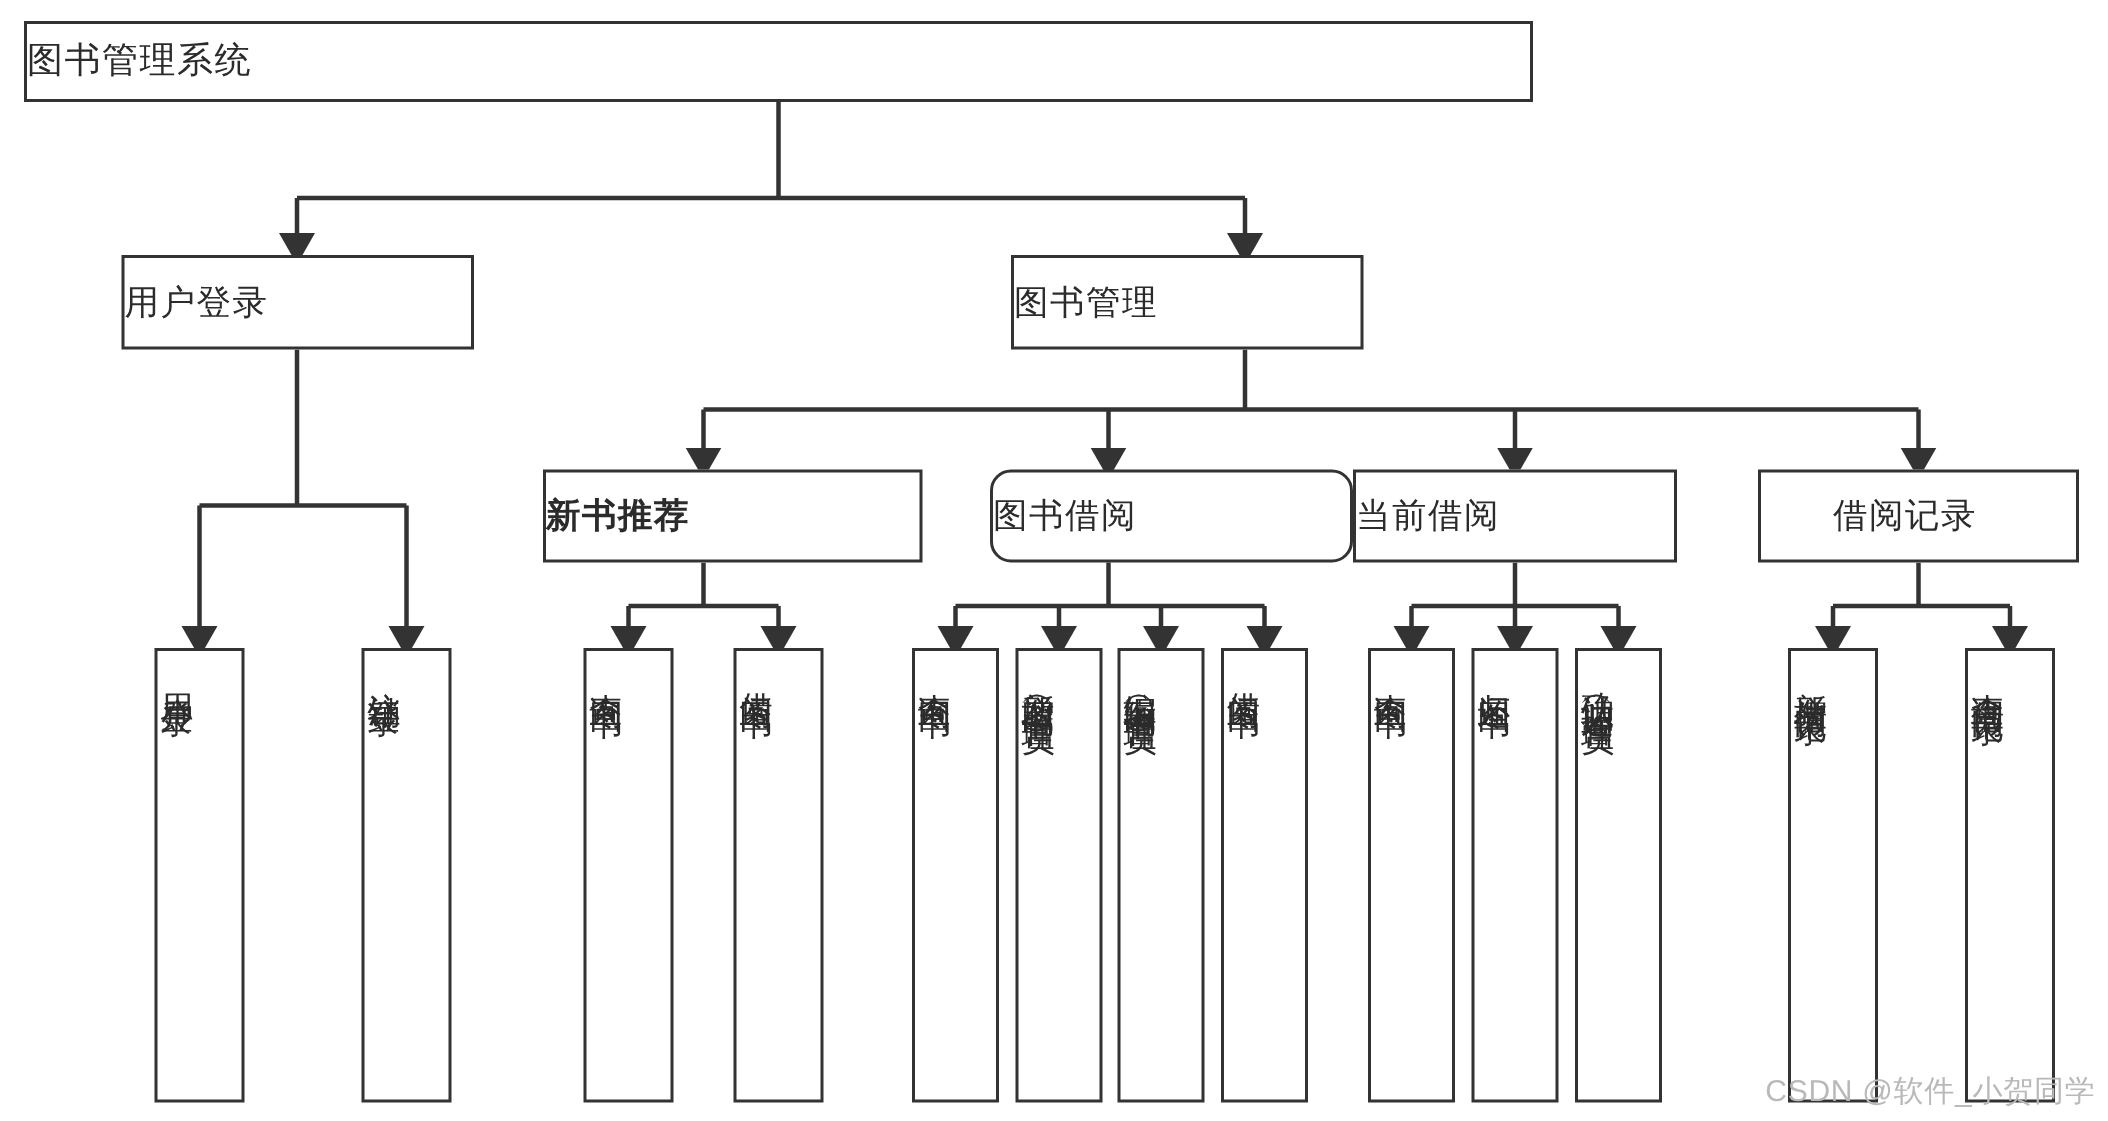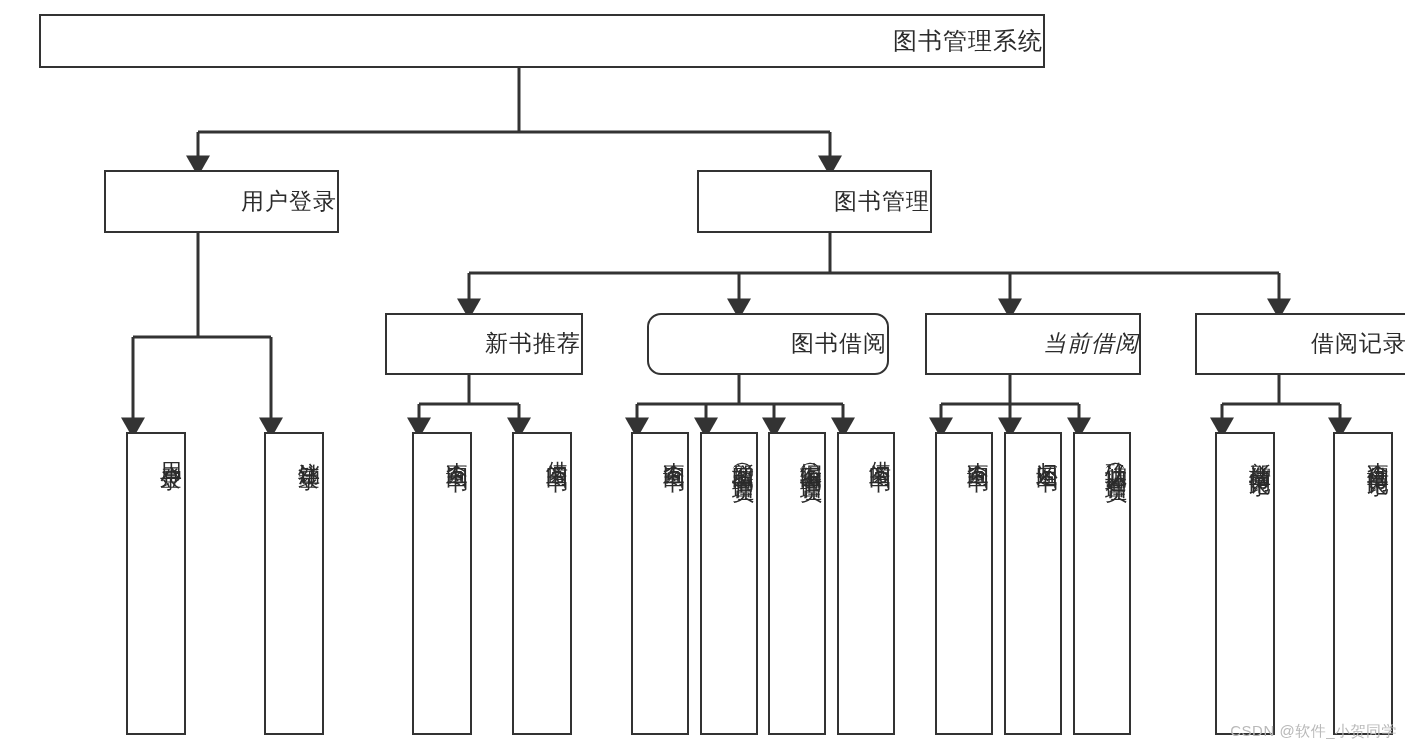--- a/index.html
+++ b/index.html
@@ -25,23 +25,22 @@
     height: 747px;
     pointer-events: none;
   }
   .node {
     position: absolute;
     box-sizing: border-box;
     border: 2.5px solid #333333;
     background: #ffffff;
     display: flex;
     align-items: center;
-    justify-content: flex-end;
+    justify-content: flex-start;
     color: #2b2b2b;
-    margin-left: 23px;
   }
   .node.horiz {
     font-size: 23px;
     letter-spacing: 1px;
     line-height: 1.1;
   }
   .node.root {
     font-size: 24px;
   }
   .node.leaf {
@@ -54,21 +53,21 @@
     text-orientation: upright;
     letter-spacing: 3px;
     line-height: 1;
     white-space: nowrap;
     display: block;
   }
   .watermark {
     position: absolute;
     right: 8px;
     bottom: 6px;
-    font-size: 15px;
+    font-size: 20px;
     color: #b9b9b9;
     letter-spacing: 0.5px;
     white-space: nowrap;
   }
 </style>
 </head>
 <body>
 
 <div id="canvas">
 
@@ -128,27 +127,27 @@
     <span>图书管理系统</span>
   </div>
 
   <div class="node horiz" style="left:81px; top:170px; width:235px; height:63px;">
     <span>用户登录</span>
   </div>
   <div class="node horiz" style="left:674px; top:170px; width:235px; height:63px;">
     <span>图书管理</span>
   </div>
 
-  <div class="node horiz" style="left:362px; top:313px; width:198px; height:62px;">
+  <div class="node horiz" style="left:362px; top:313px; width:253px; height:62px;font-weight:bold;">
     <span>新书推荐</span>
   </div>
-  <div class="node horiz" style="left:624px; top:313px; width:242px; height:62px;border-radius:14px;">
+  <div class="node horiz" style="left:660px; top:313px; width:242px; height:62px;border-radius:14px;">
     <span>图书借阅</span>
   </div>
-  <div class="node horiz" style="left:902px; top:313px; width:216px; height:62px;font-style:italic;">
+  <div class="node horiz" style="left:902px; top:313px; width:216px; height:62px;">
     <span>当前借阅</span>
   </div>
   <div class="node horiz" style="left:1172px; top:313px; width:214px; height:62px;padding-left:48px;">
     <span>借阅记录</span>
   </div>
 
   <div class="node leaf" style="left:103px; top:432px; width:60px; height:303px;">
     <span class="vtext">用户登录</span>
   </div>
   <div class="node leaf" style="left:241px; top:432px; width:60px; height:303px;">

